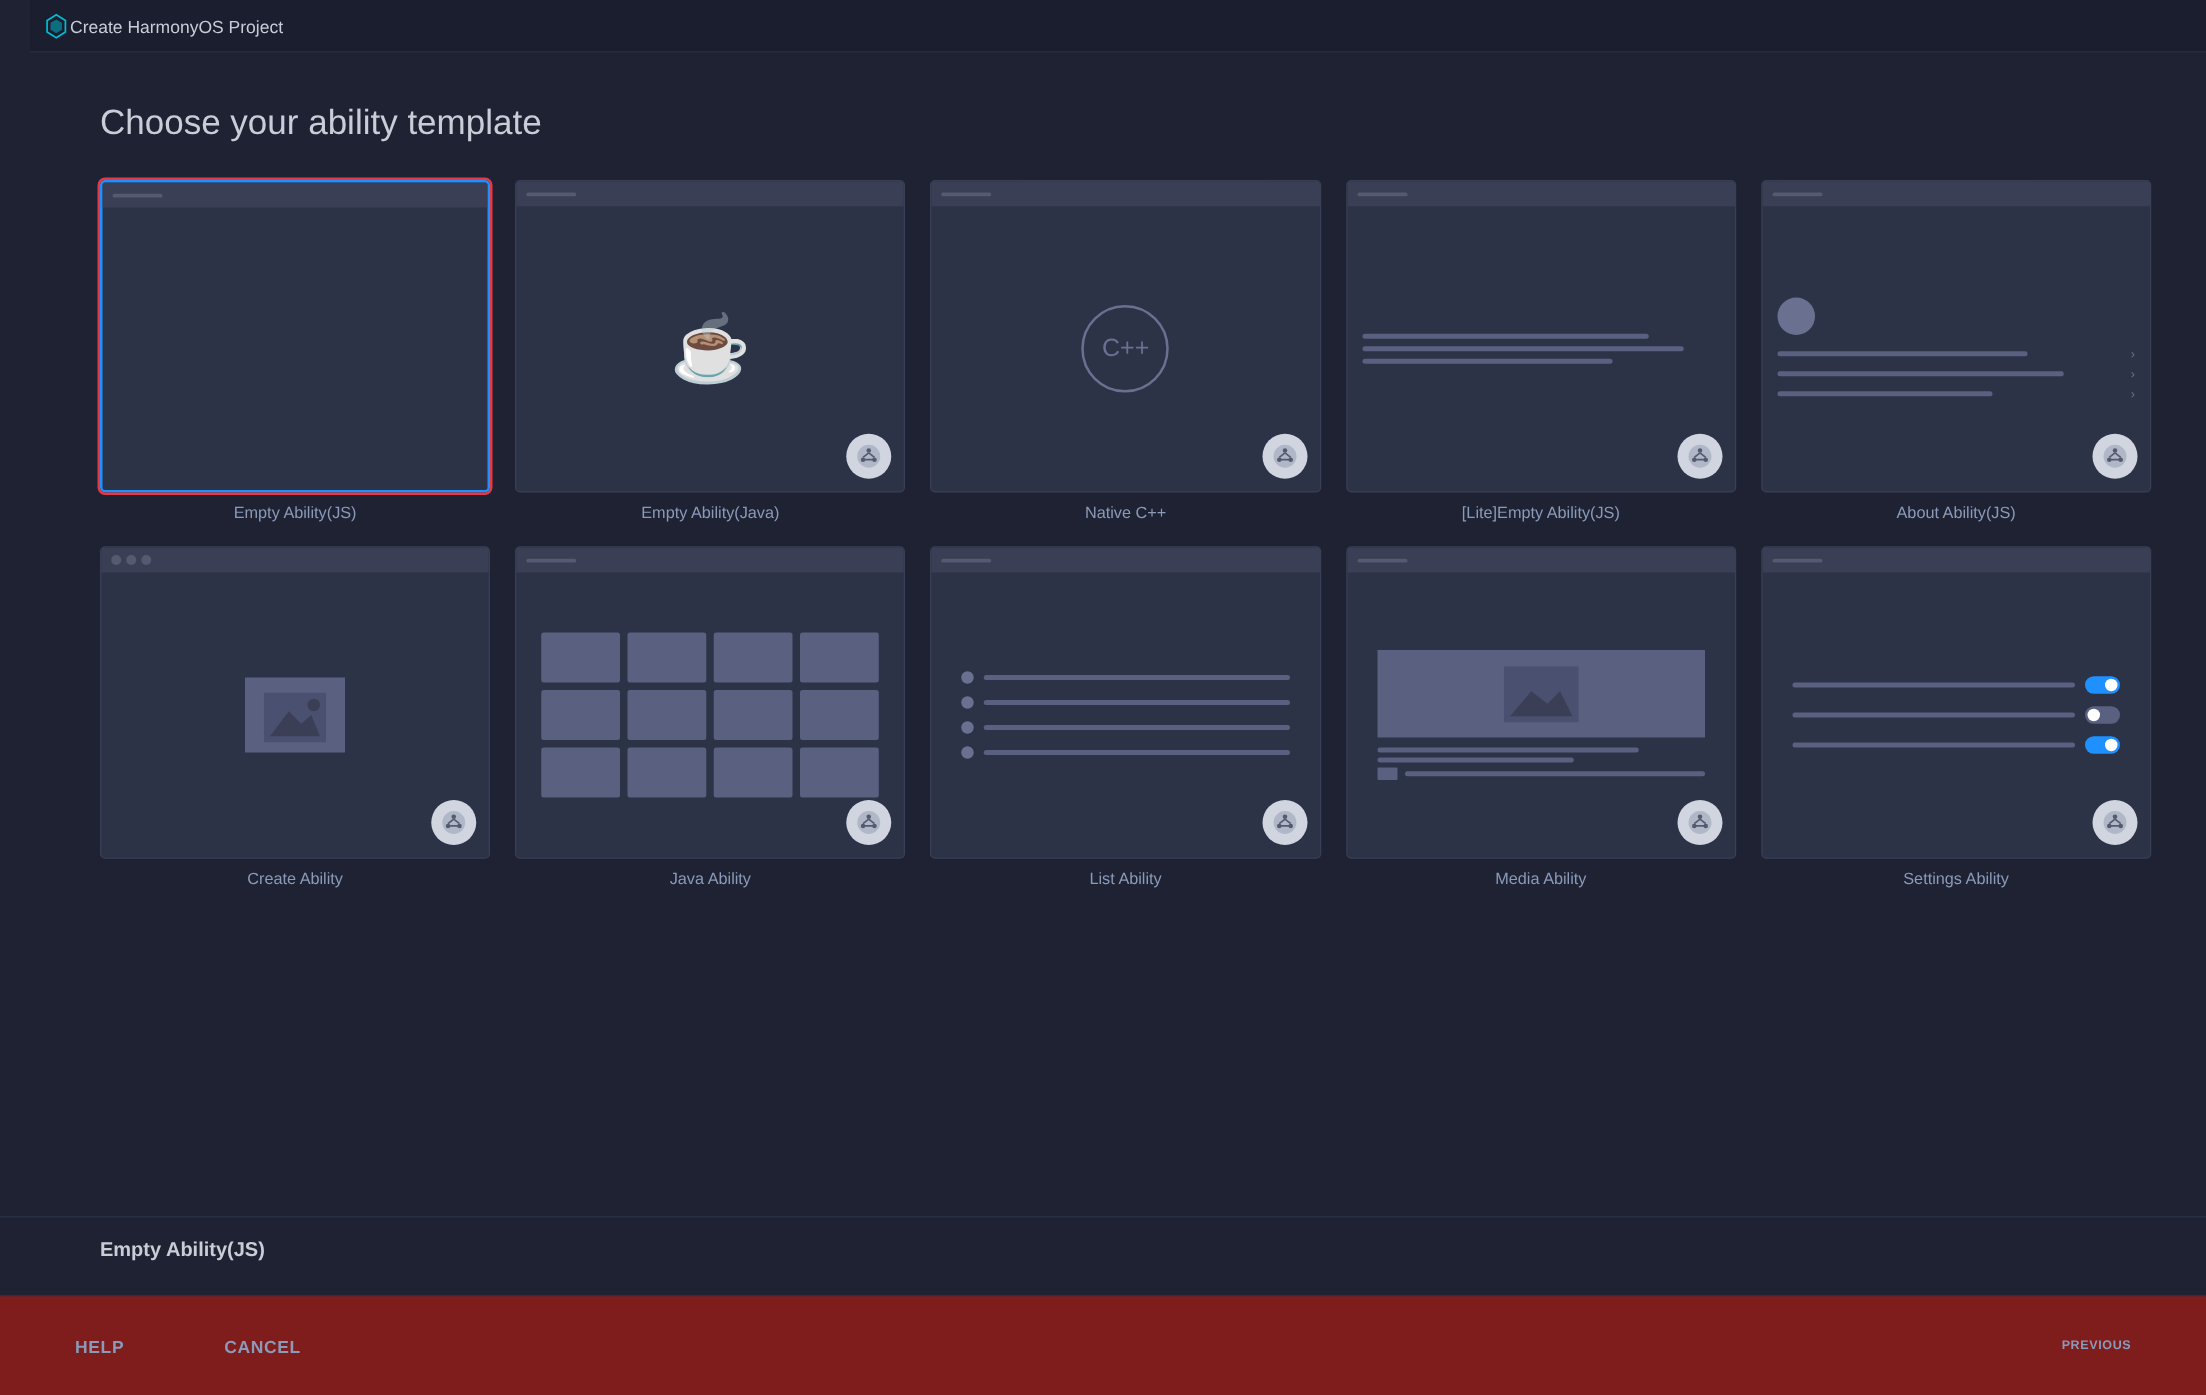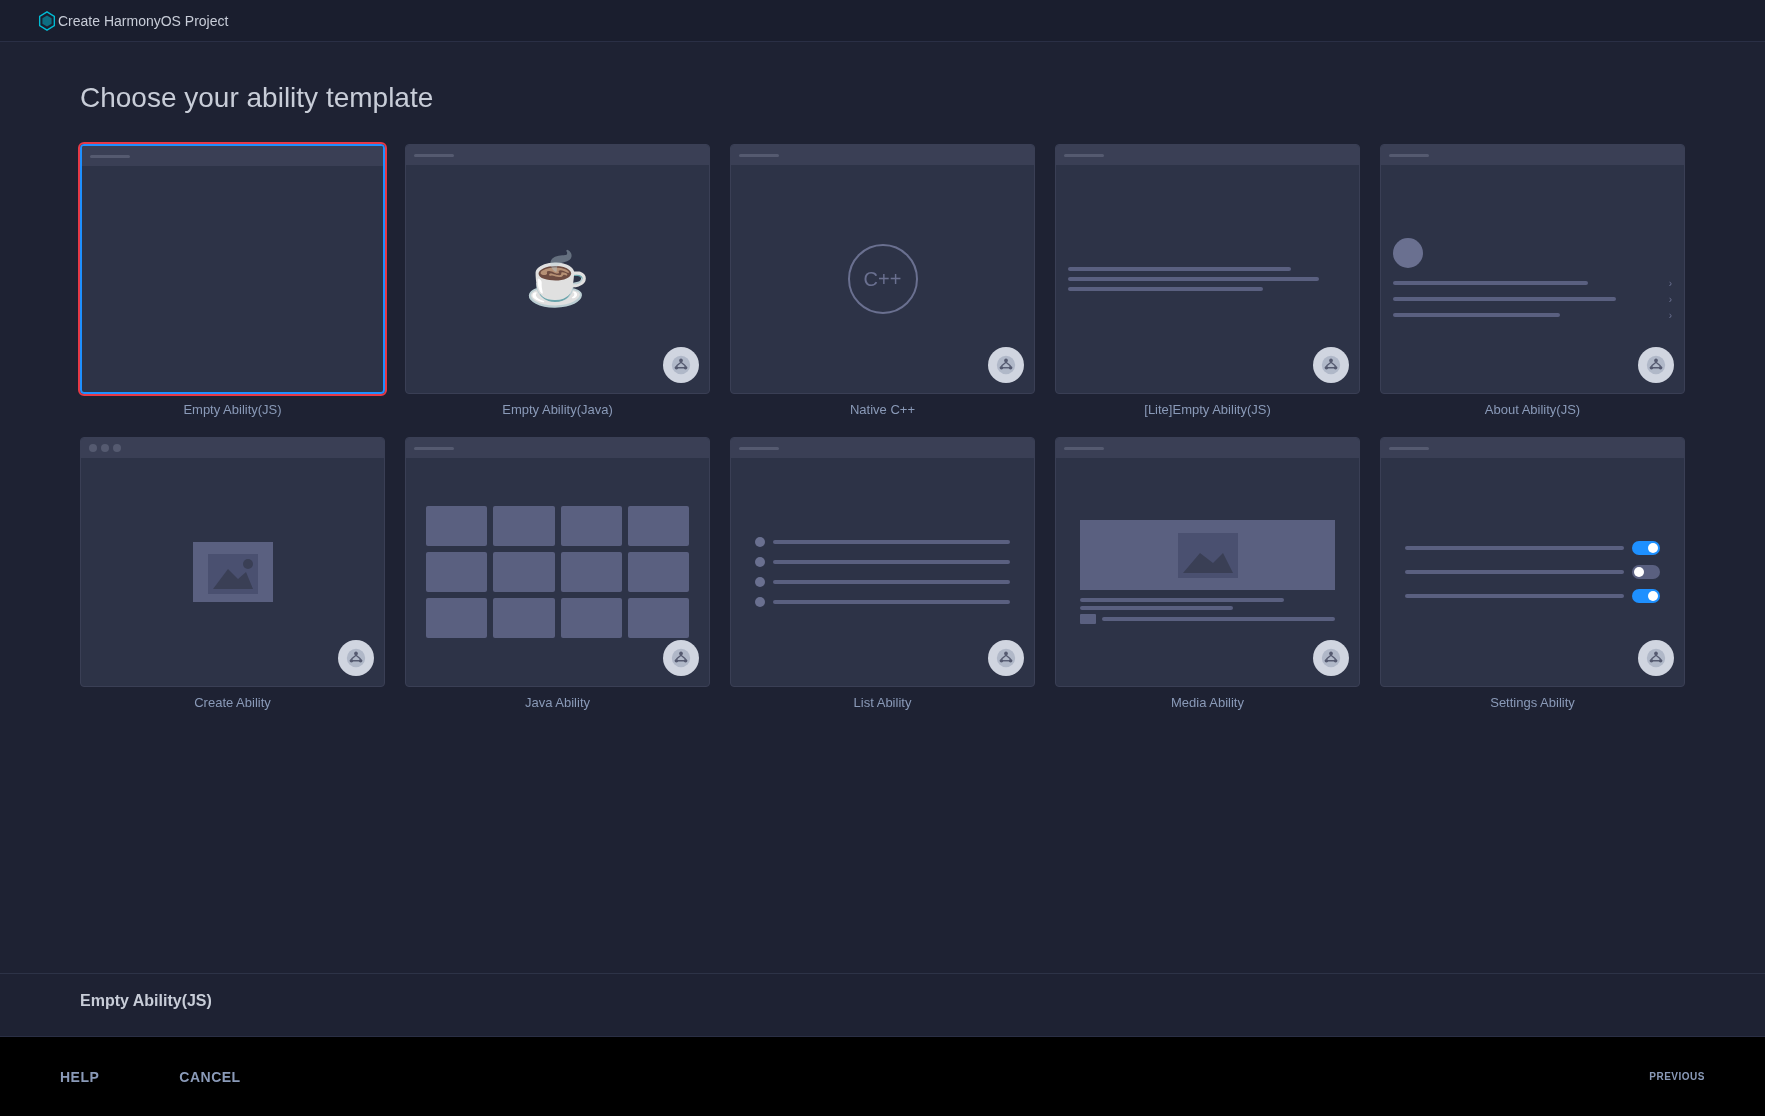--- a/index.html
+++ b/index.html
@@ -7,31 +7,32 @@
       width: 1765px;
       height: 1116px;
       background-color: #1e2233;
       font-family: 'Segoe UI', Arial, sans-serif;
       color: #c8cdd8;
       overflow: hidden;
     }
     .title-bar {
       display: flex;
       align-items: center;
-      padding: 10px 36px;
+      padding: 10px 10px;
       background-color: #1a1e2e;
       height: 42px;
       border-bottom: 1px solid #2a2f45;
+      margin-left: 24px;
     }
     .title-bar-text {
       color: #c8cdd8;
       font-size: 14px;
     }
     .main-content {
-      padding: 40px 80px 0 80px;
+      padding: 40px 44px 0 80px;
       height: calc(100% - 42px - 80px);
       overflow: hidden;
     }
     .page-title {
       font-size: 28px;
       color: #c8cdd8;
       font-weight: 300;
       margin-bottom: 30px;
     }
     .templates-grid {
@@ -280,21 +281,21 @@
       font-size: 13px;
       color: #8a9ab8;
       line-height: 1.5;
     }
     .footer-bar {
       position: absolute;
       bottom: 0;
       left: 0;
       right: 0;
       height: 80px;
-      background-color: #000000;
+      background-color: #7f1d1d;
       border-top: 1px solid #2a2f45;
       display: flex;
       align-items: center;
       padding: 0 30px;
       justify-content: space-between;
     }
     .footer-left {
       display: flex;
       gap: 20px;
     }

